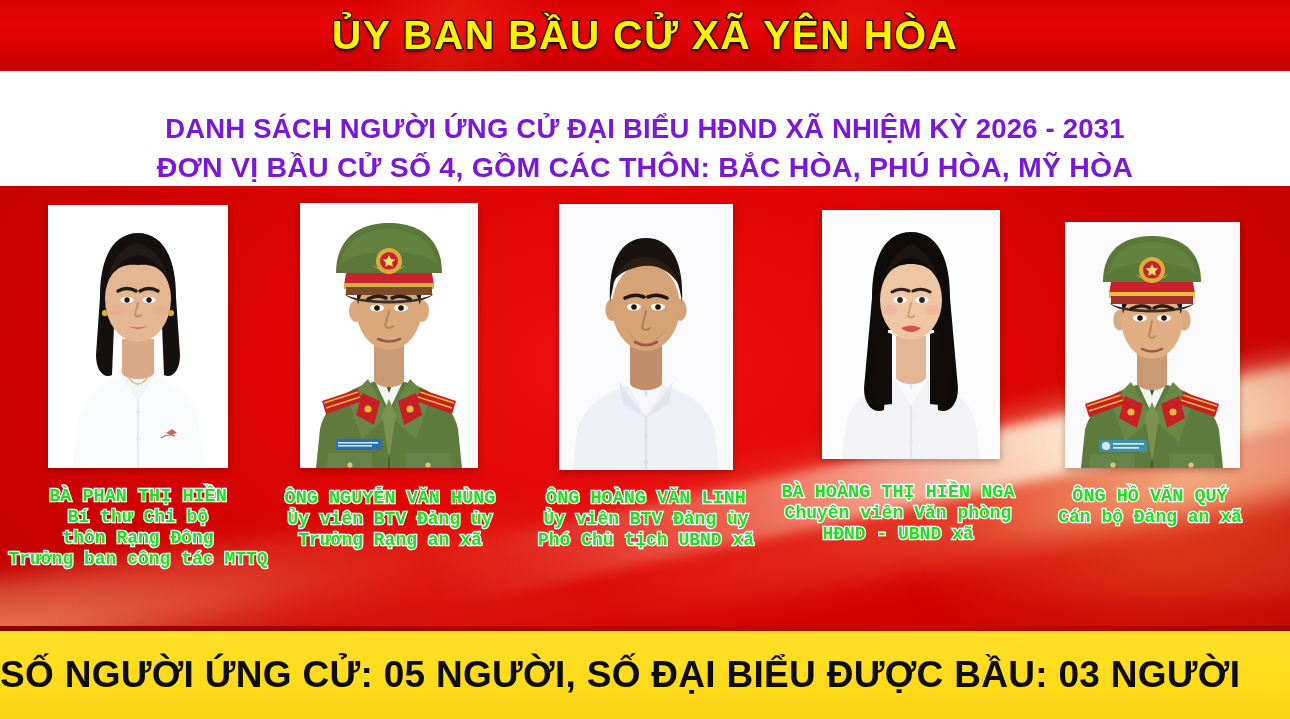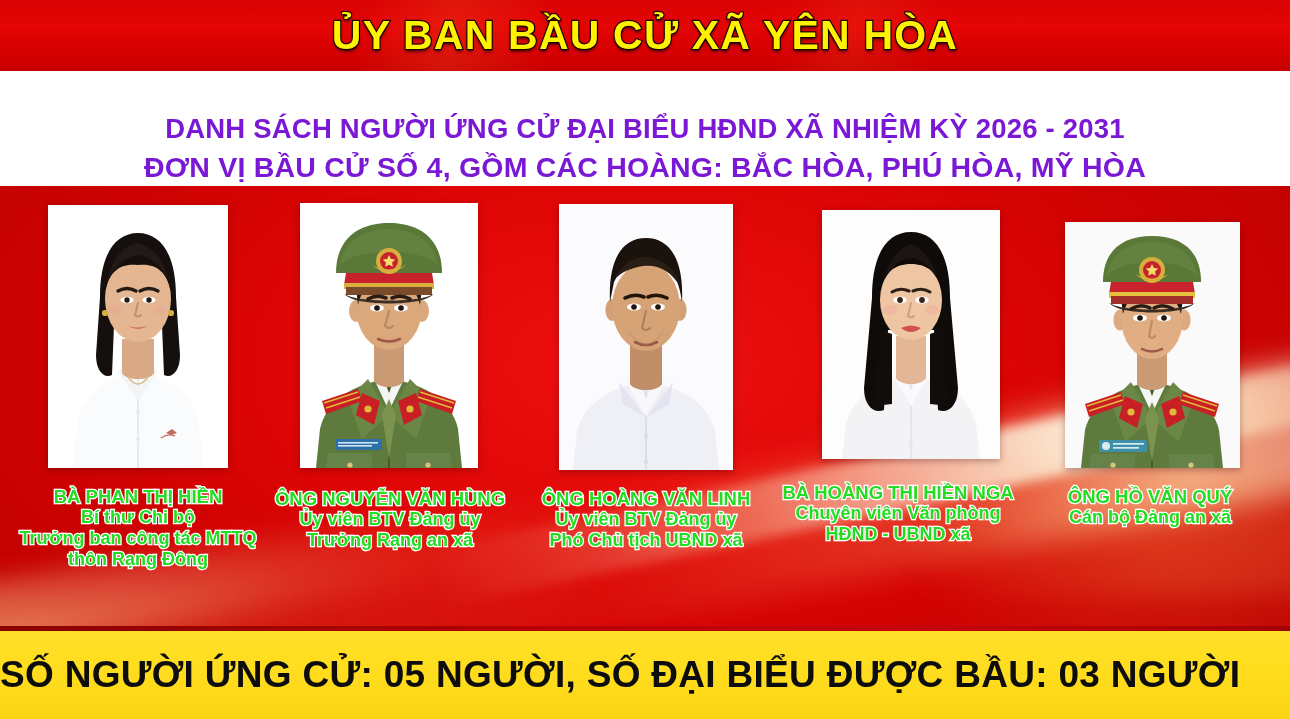--- a/index.html
+++ b/index.html
@@ -127,21 +127,21 @@
     box-shadow:0 2px 7px rgba(60,0,0,.35);
     overflow:hidden;
   }
   .photo-frame svg { display:block; width:100%; height:100%; }
 
   .cap {
     position:absolute;
     text-align:center;
     color:#22DD22;
     font-weight:bold;
-    font-family:Liberation Sans, sans-serif;
+    font-family:Liberation Mono, monospace;
     -webkit-text-stroke:2.6px #FFFFFF;
     paint-order:stroke fill;
     line-height:1.16;
     white-space:nowrap;
   }
   .cap .nm { font-size:18.5px; display:block; }
   .cap .rl { font-size:18px; display:block; }
 
   
   .band-foot {
@@ -167,21 +167,21 @@
 <body>
 
 <div id="poster">
 
   <div class="band-title">
     <div class="title-text">ỦY BAN BẦU CỬ XÃ YÊN HÒA</div>
   </div>
 
   <div class="band-sub">
     <div class="sub-line l1">DANH SÁCH NGƯỜI ỨNG CỬ ĐẠI BIỂU HĐND XÃ NHIỆM KỲ 2026 - 2031</div>
-    <div class="sub-line l2">ĐƠN VỊ BẦU CỬ SỐ 4, GỒM CÁC HOÀNG: BẮC HÒA, PHÚ HÒA, MỸ HÒA</div>
+    <div class="sub-line l2">ĐƠN VỊ BẦU CỬ SỐ 4, GỒM CÁC THÔN: BẮC HÒA, PHÚ HÒA, MỸ HÒA</div>
   </div>
 
   <div class="band-main">
     <div class="swoosh swoosh-a"></div>
     <div class="swoosh swoosh-c"></div>
     <div class="swoosh swoosh-b"></div>
     <div class="swoosh swoosh-d"></div>
     <div class="glow-bottom-right"></div>
 
     <div class="cands">
@@ -228,22 +228,22 @@
             <path d="M118 228 l6 -4 l5 4 l-6 2 Z" fill="#B23A2E" opacity=".75"></path>
             <path d="M113 233 q7 -5 14 -2" stroke="#B23A2E" stroke-width="1.4" fill="none" opacity=".7"></path>
 
             <circle cx="90" cy="207" r="2" fill="#E6E9EC"></circle>
             <circle cx="90" cy="234" r="2" fill="#E6E9EC"></circle>
           </svg>
         </div>
         <div class="cap" style="left:0px; top:300px; width:276px;">
           <span class="nm">BÀ PHAN THỊ HIỀN</span>
           <span class="rl">Bí thư Chi bộ</span>
+          <span class="rl">thôn Rạng Đông</span>
           <span class="rl">Trưởng ban công tác MTTQ</span>
-          <span class="rl">thôn Rạng Đông</span>
         </div>
       </div>
 
       <div class="cand">
         <div class="photo-frame" style="left:300px; top:17px; width:178px; height:265px;">
           <svg viewBox="0 0 178 265" preserveAspectRatio="none" aria-hidden="true">
             <rect x="0" y="0" width="178" height="265" fill="#ffffff"></rect>
 
             <path d="M89 176 C54 180 26 198 20 226 L16 265 L162 265 L158 226 C152 198 124 180 89 176 Z" fill="#5E7A3C"></path>
             <path d="M89 176 L89 265" stroke="#445A2A" stroke-width="1.8" fill="none"></path>

